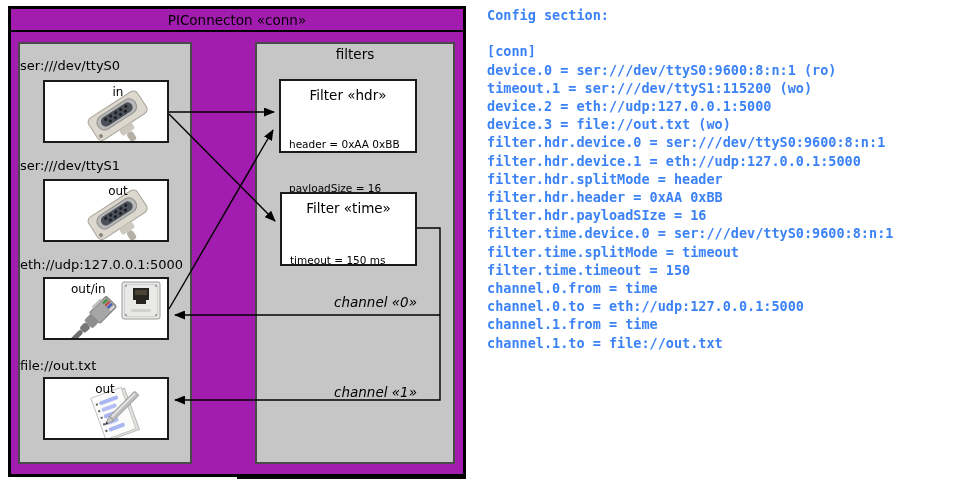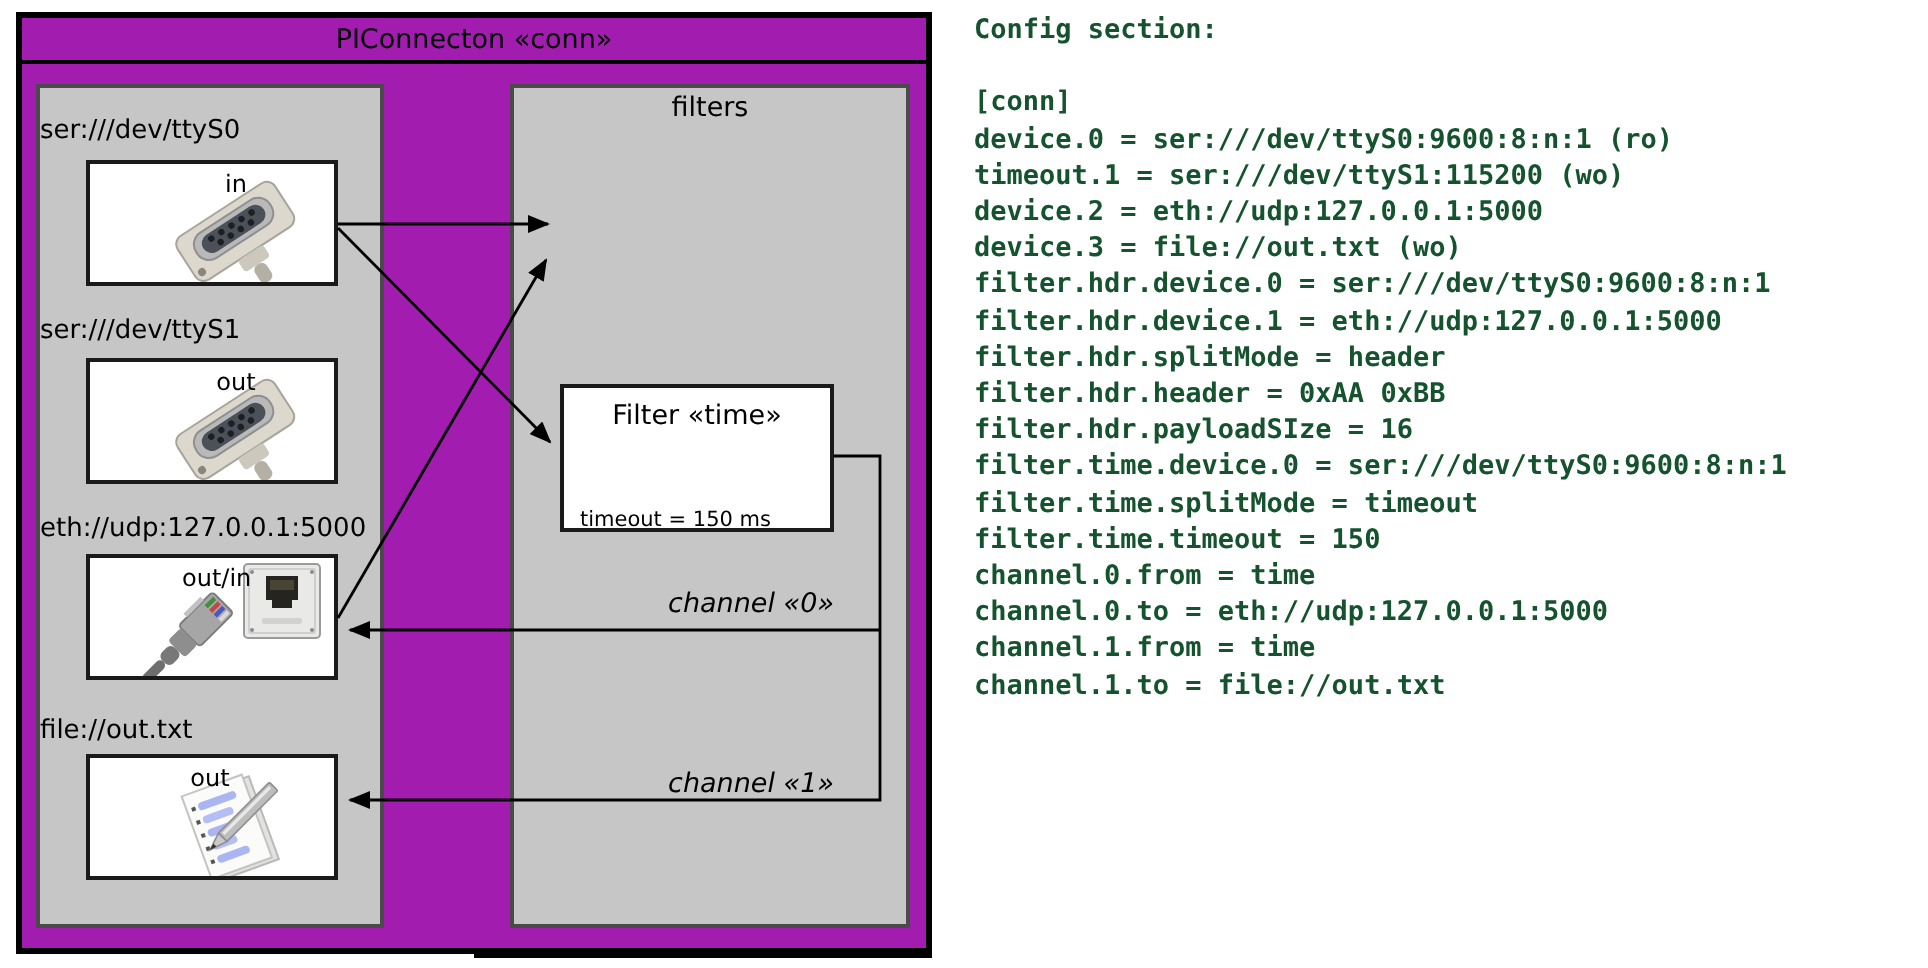--- a/index.html
+++ b/index.html
@@ -28,21 +28,21 @@
   .dev-label {
     position: absolute; left: 0; width: 170px; 
     font-size: 13px; line-height: 16px; white-space: nowrap;
   }
   .dev-box {
     position: absolute; left: 23px; width: 126px; height: 63px;
     background: #fff; border: 2px solid #1a1a1a; overflow: hidden;
   }
   .dir { position: absolute; top: 0px; font-size: 12px; line-height: 20px; padding-left: 24px; }
   .dir-center { left: 0; right: 0; text-align: center; }
-  .dir-left   { left: 22px; }
+  .dir-left   { left: 2px; }
   .dir-mid    { left: 0; right: 26px; text-align: center; }
 
   .icon-abs { position: absolute; }
 
   .filters-title {
     position: absolute; left: 0; right: 0; top: 2px;
     text-align: center; font-size: 13.5px; line-height: 17px;
   }
   .filter-box {
     position: absolute; background: #fff; border: 2px solid #1a1a1a;
@@ -61,21 +61,21 @@
 
   .wires { position: absolute; left: 0; top: 0; width: 964px; height: 484px; pointer-events: none; }
   .wires line, .wires polyline { stroke: #000; stroke-width: 1.4; fill: none; }
 
   .bottom-notch { position: absolute; left: 237px; top: 477px; width: 229px; height: 2px; background: #000; }
 
   
   .config {
     position: absolute; left: 487px; top: 6px;
     font-family: "DejaVu Sans Mono", monospace; font-weight: bold;
-    font-size: 13.5px; line-height: 18.2px; color: #14532d;
+    font-size: 13.5px; line-height: 18.2px; color: #3b82f6;
   }
   .cfg-line, .cfg-heading { white-space: pre; }
   .cfg-spacer { height: 18.2px; }
 </style>
 </head>
 <body>
 
 <div class="stage">
 
   <div class="outer-box">
@@ -195,20 +195,27 @@
             </g>
           </svg>
         </span>
         <div class="dir dir-mid">out</div>
       </div>
     </div>
 
     <div class="panel filters-panel">
       <div class="filters-title">filters</div>
 
+      <div class="filter-box filter-hdr">
+        <div class="filter-title">Filter «hdr»</div>
+        <div class="filter-params">
+          <div>header = 0xAA 0xBB</div>
+          <div>payloadSize = 16</div>
+        </div>
+      </div>
 
       <div class="filter-box filter-time">
         <div class="filter-title">Filter «time»</div>
         <div class="filter-params filter-params-time">
           <div>timeout = 150 ms</div>
         </div>
       </div>
 
       <div class="channel-label channel-0">channel «0»</div>
       <div class="channel-label channel-1">channel «1»</div>

